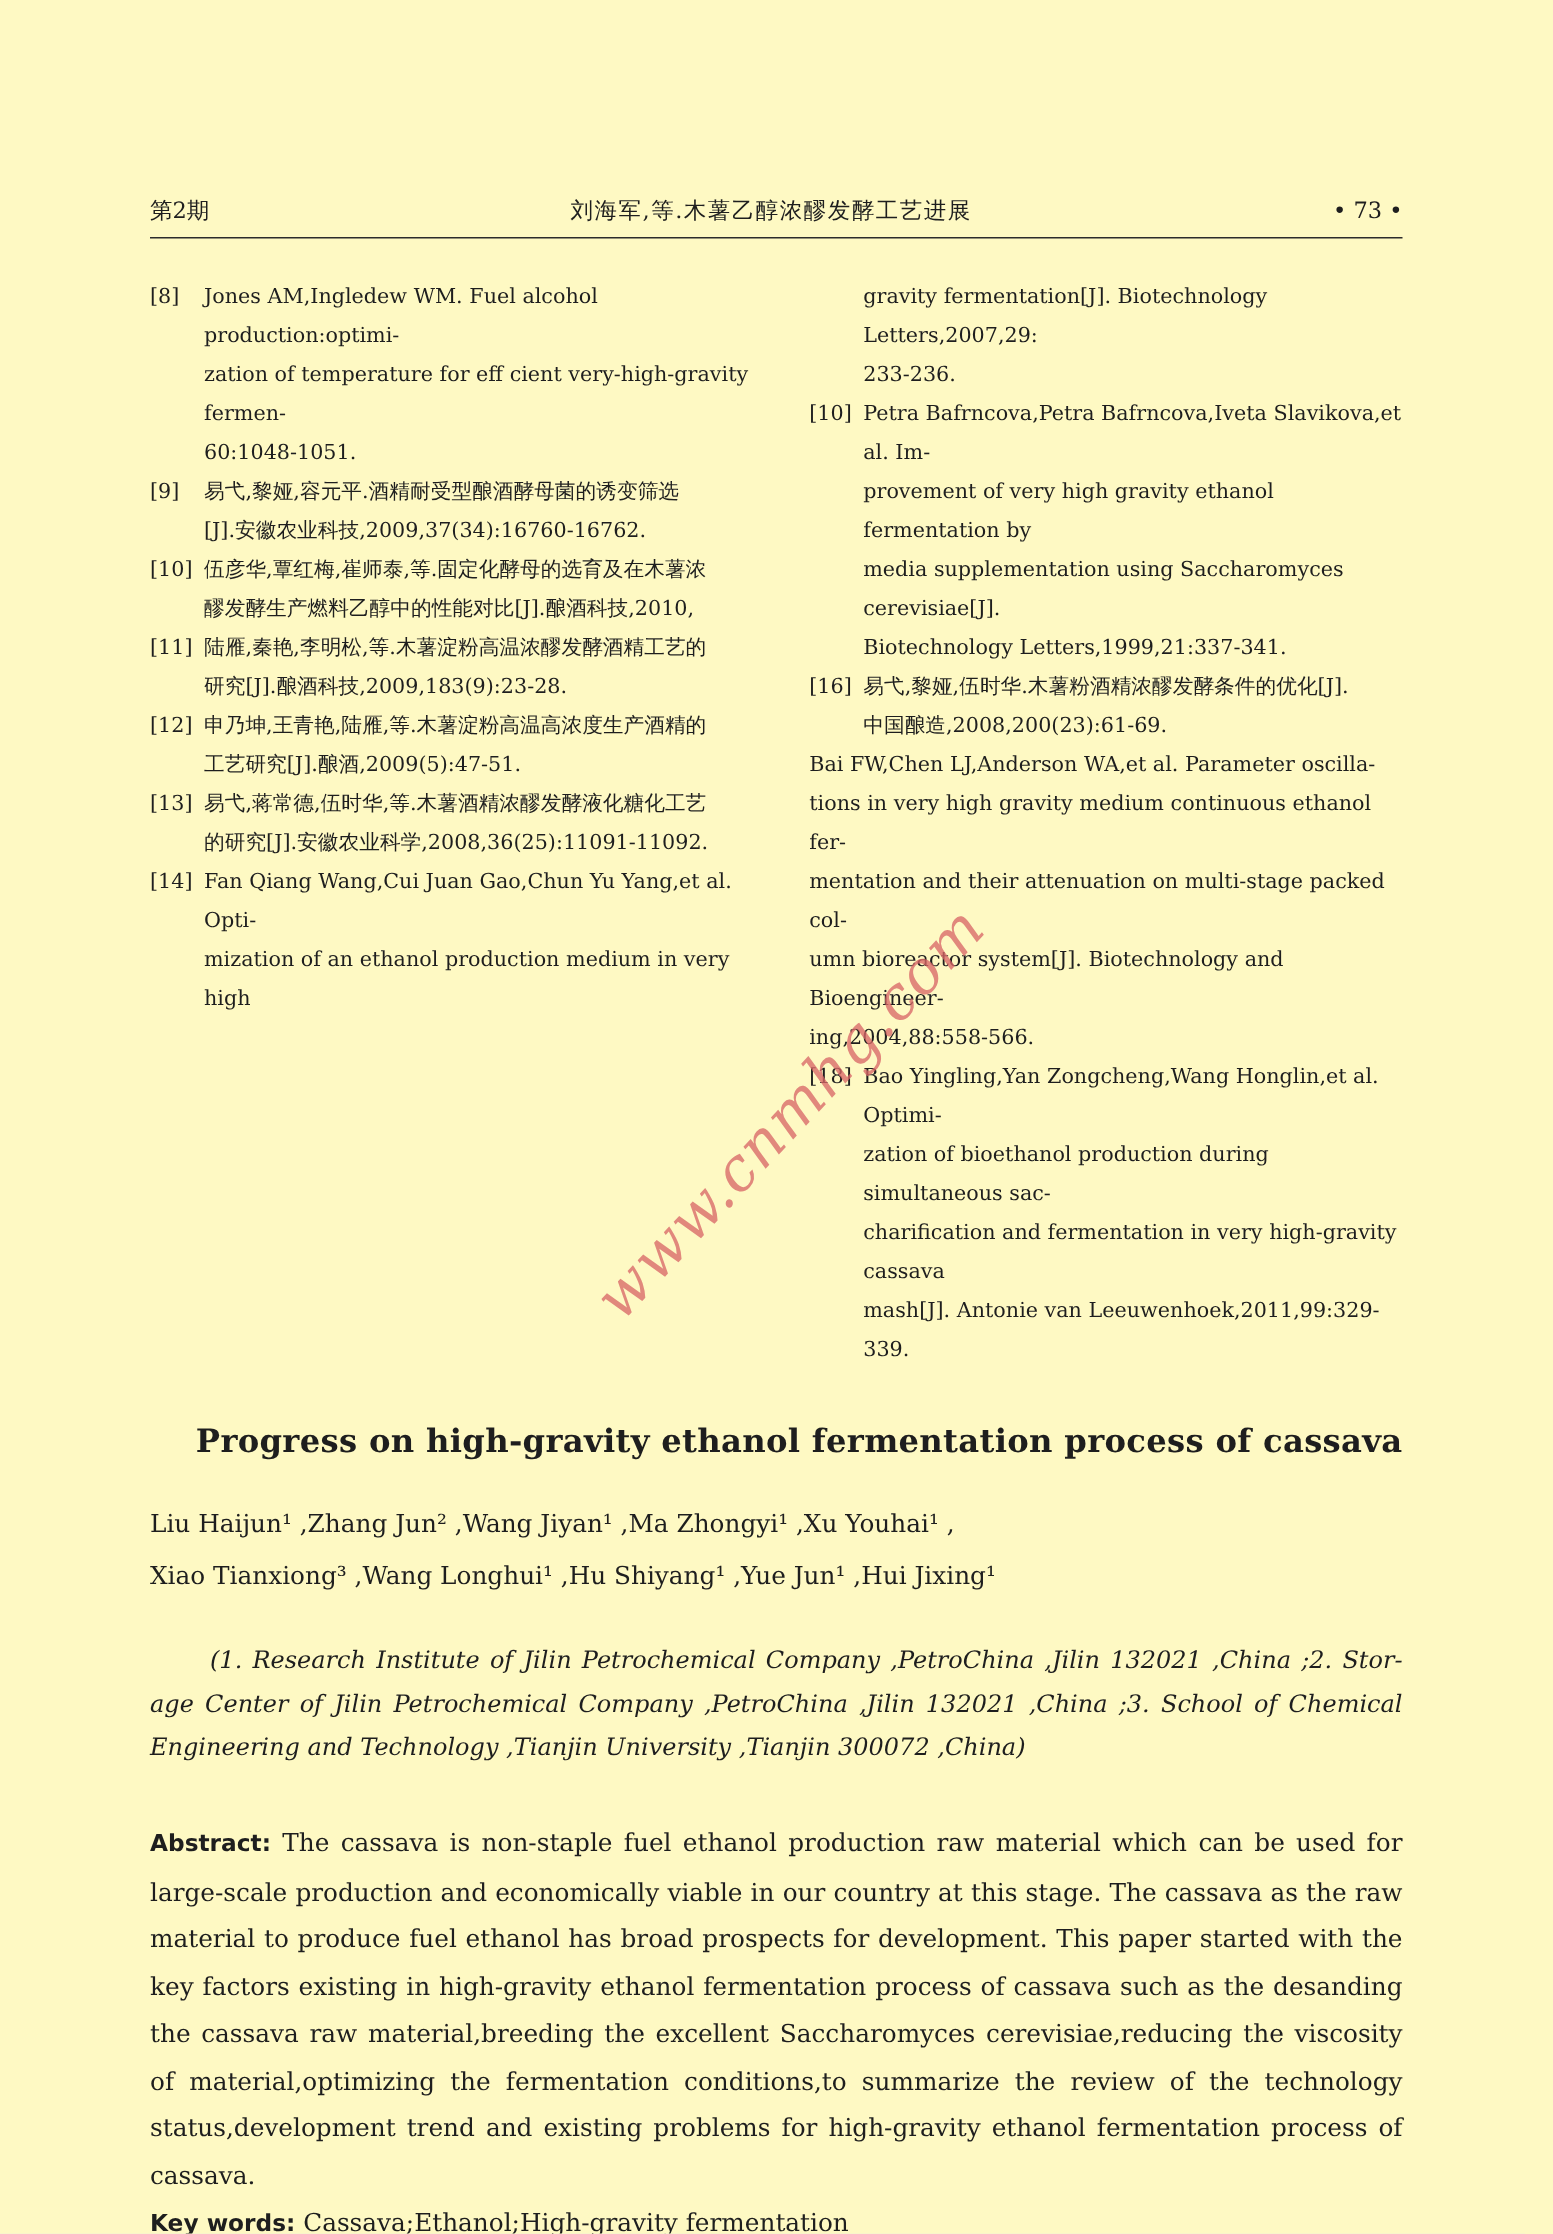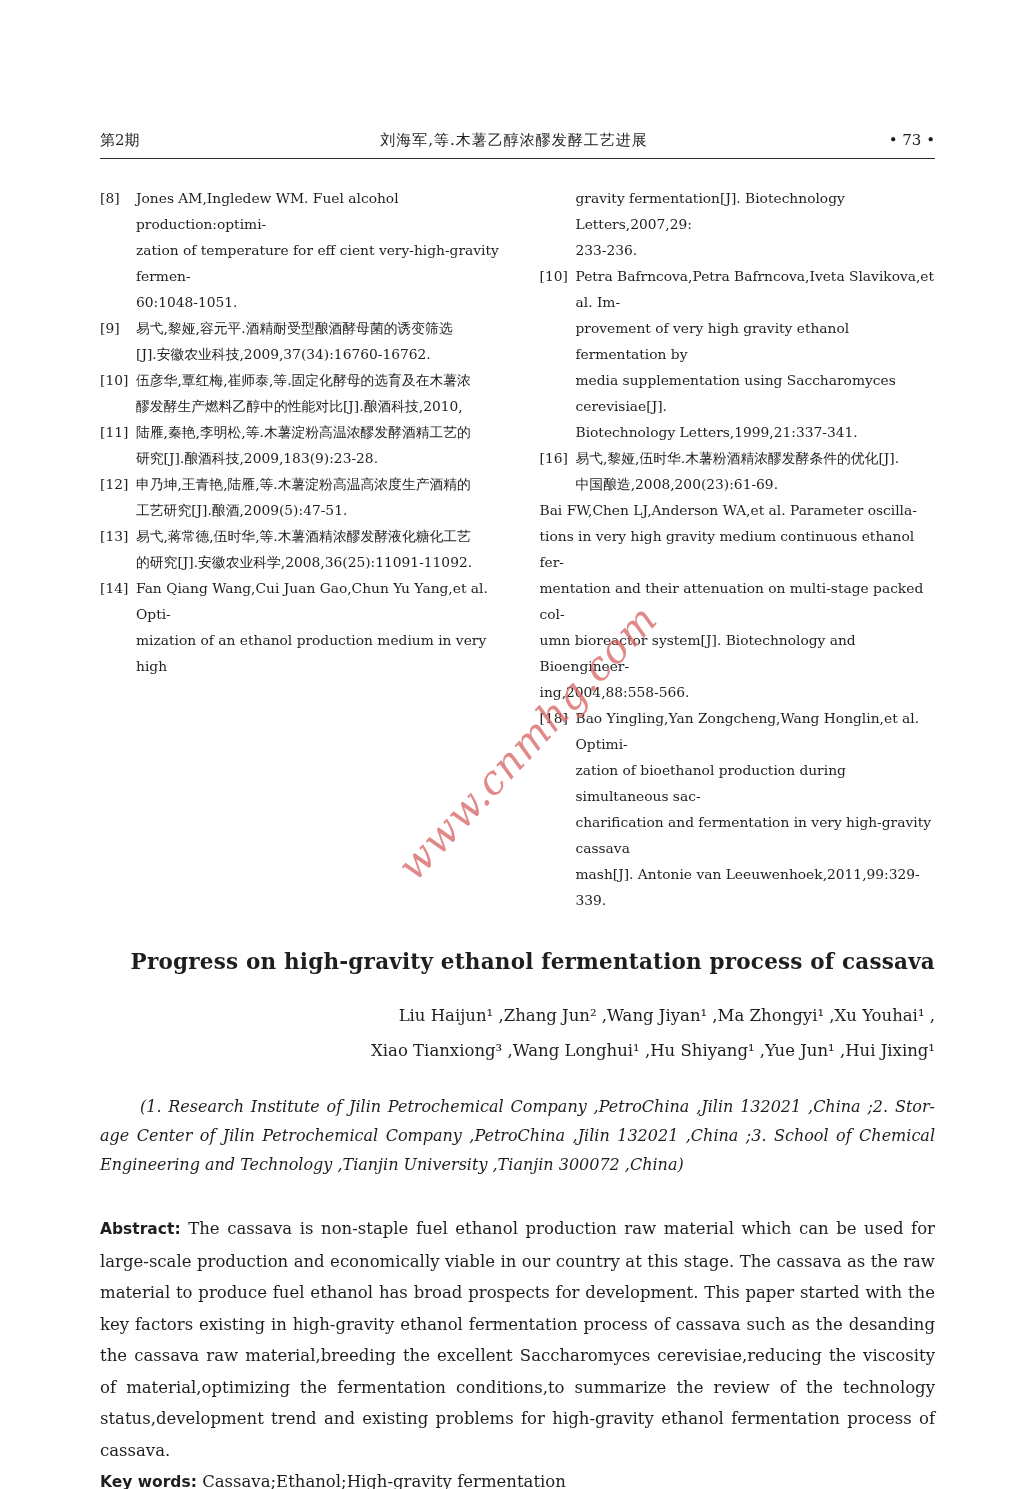--- a/index.html
+++ b/index.html
@@ -2,21 +2,21 @@
 <html><head>
 <meta charset="utf-8">
 <style>
   html, body { margin: 0; padding: 0; }
   body { background: #e9e7e2; }
   .page {
     position: relative;
     width: 1035px;
     height: 1489px;
     margin: 0 auto;
-    background: #ffffff;
+    background: #fef9c3;
     font-family: "DejaVu Serif", "Liberation Serif", serif;
     color: #1e1e1e;
     overflow: hidden;
   }
   .content { position: absolute; left: 100px; top: 0; width: 835px; }
 
   .header {
     display: flex;
     justify-content: space-between;
     align-items: baseline;
@@ -37,21 +37,21 @@
 
   .title {
     margin-top: 36px;
     text-align: right;
     font-size: 21.5px;
     font-weight: bold;
     letter-spacing: 0.2px;
   }
   .authors {
     margin-top: 24px;
-    text-align: right;
+    text-align: left;
     font-size: 16.5px;
     line-height: 35px;
   }
   .affil {
     margin-top: 24px;
     font-style: italic;
     font-size: 16px;
     line-height: 29px;
   }
   .affil .jl { text-align: justify; text-align-last: justify; }

